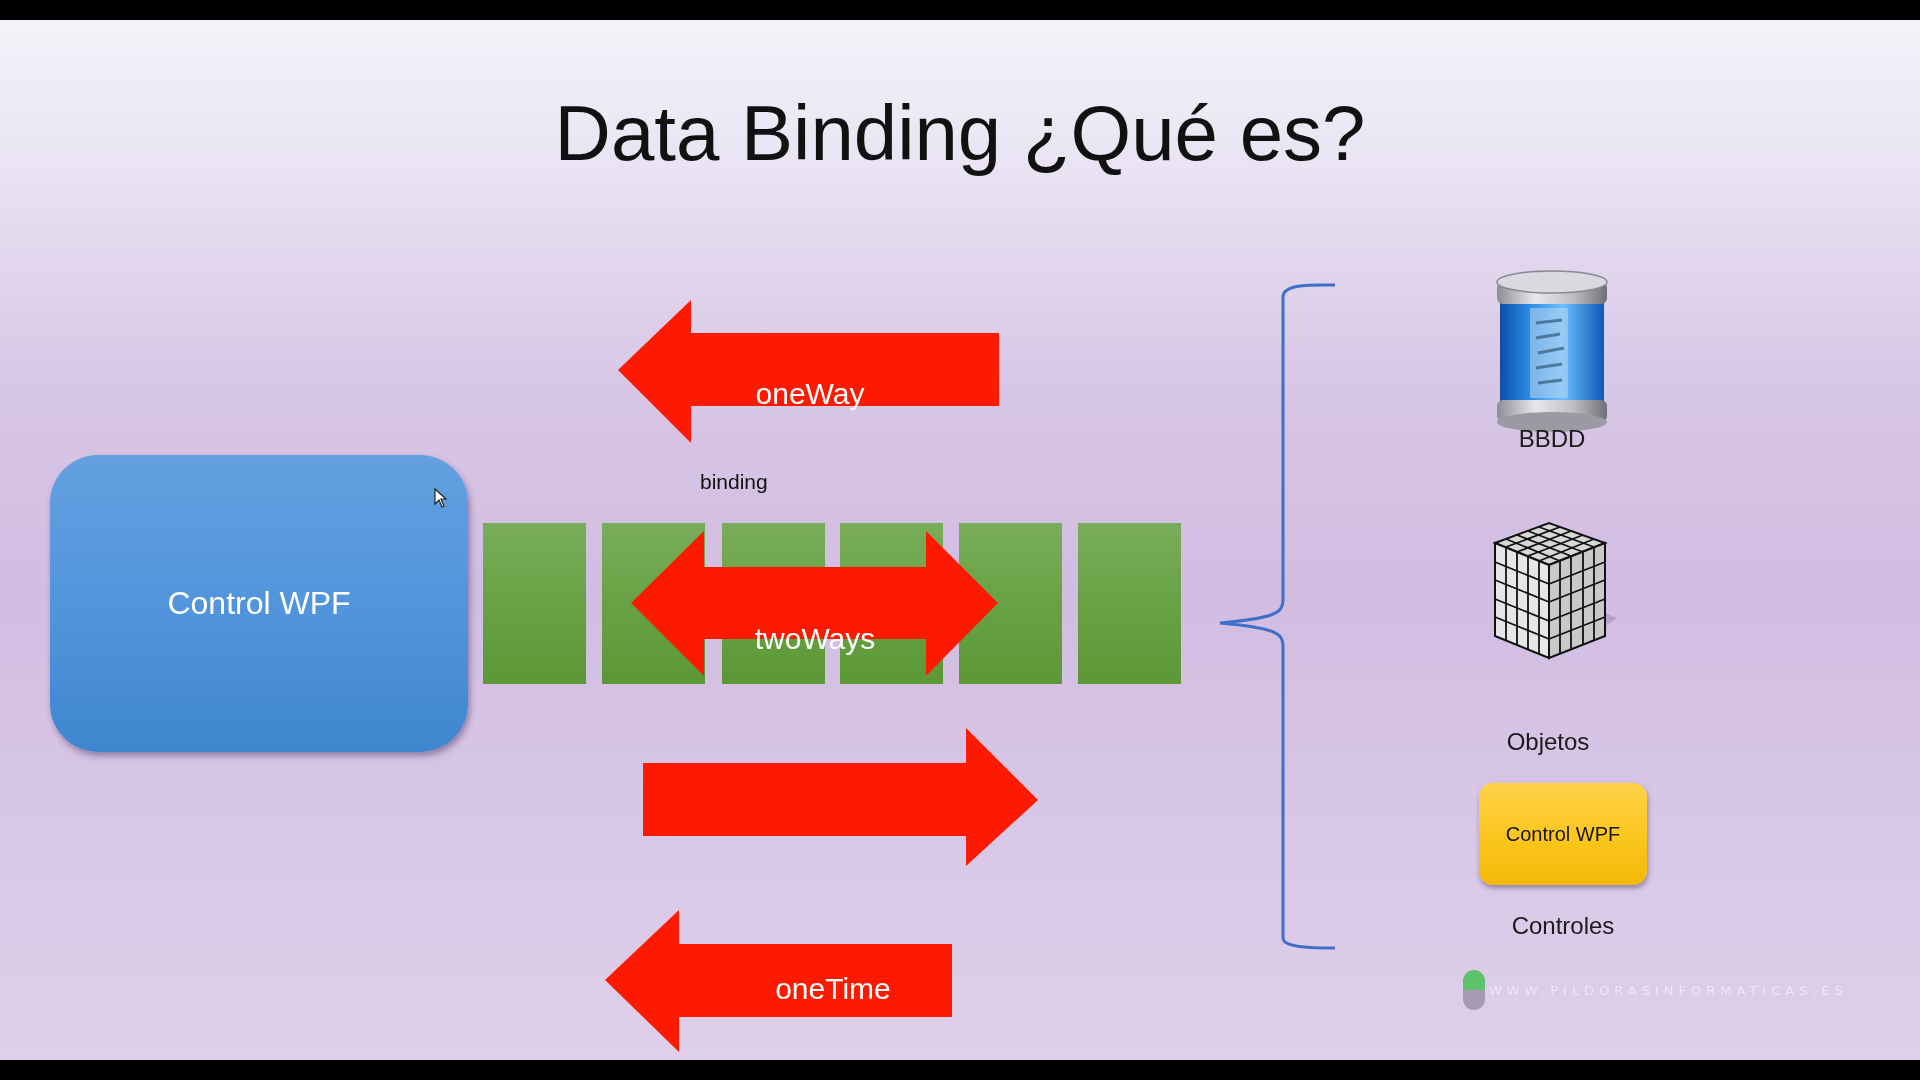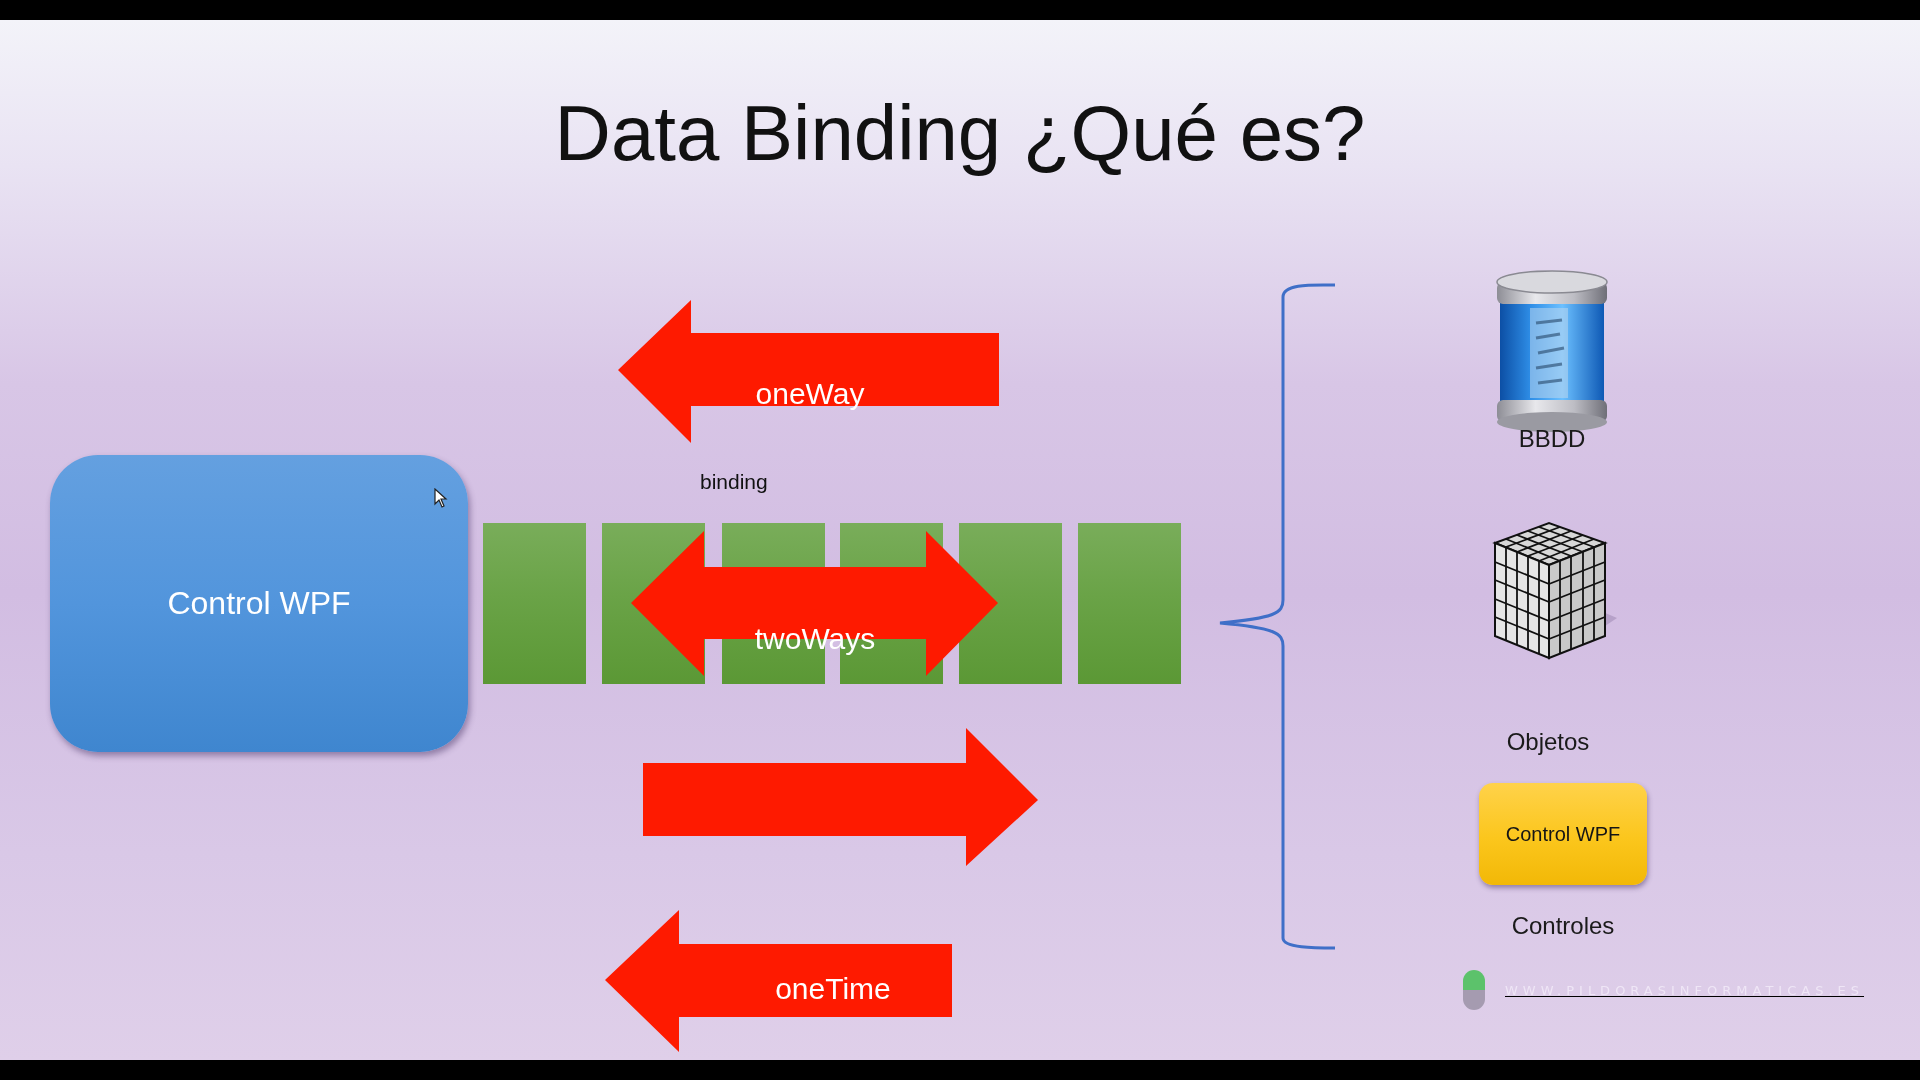--- a/index.html
+++ b/index.html
@@ -50,21 +50,21 @@
   .yellow-box {
     position: absolute; left: 1479px; top: 763px; width: 168px; height: 102px;
     border-radius: 14px;
     background: linear-gradient(180deg, #ffd24a 0%, #fbc61c 55%, #f2b807 100%);
     box-shadow: 1px 3px 5px rgba(60,40,90,0.45);
     display: flex; align-items: center; justify-content: center;
     color: #151515; font-size: 20px;
   }
   .watermark {
     position: absolute; left: 1463px; top: 950px; height: 40px;
-    display: flex; align-items: center; gap: 20px; text-decoration: underline;
+    display: flex; align-items: center; gap: 4px;
   }
   .pill { width: 22px; height: 40px; border-radius: 11px; overflow: hidden; display: flex; flex-direction: column; }
   .pill .top { flex: 1; background: #5cc26b; }
   .pill .bot { flex: 1; background: #a59bb0; }
   .wm-text {
     color: #efe6f6; font-size: 13px; letter-spacing: 5px; font-family: "DejaVu Sans", sans-serif;
   }
 </style>
 </head>
 <body>

